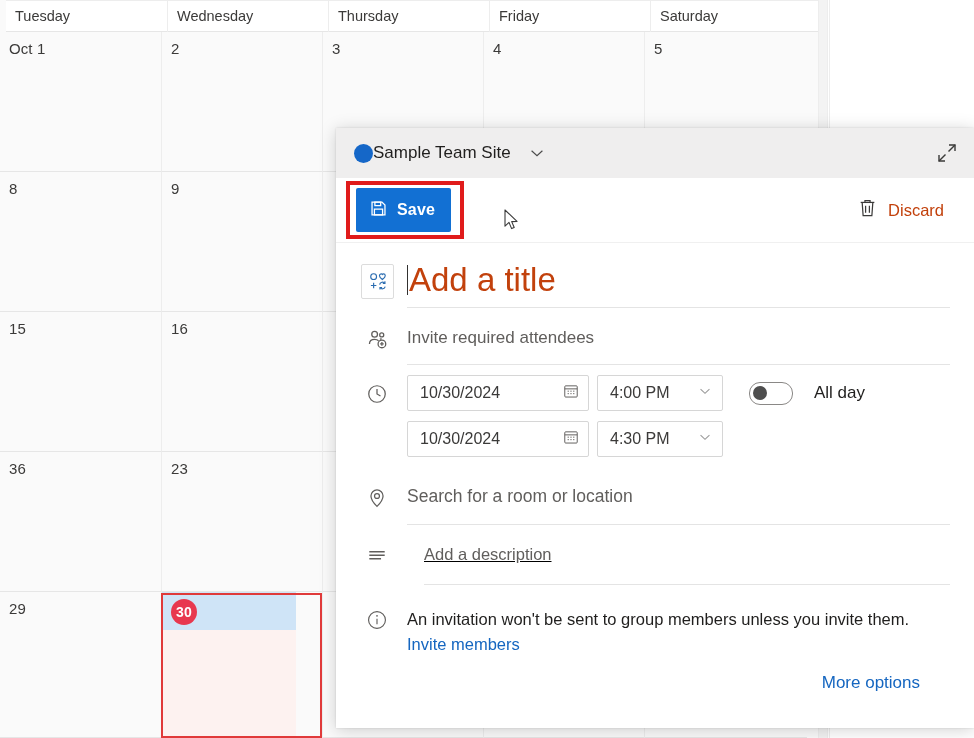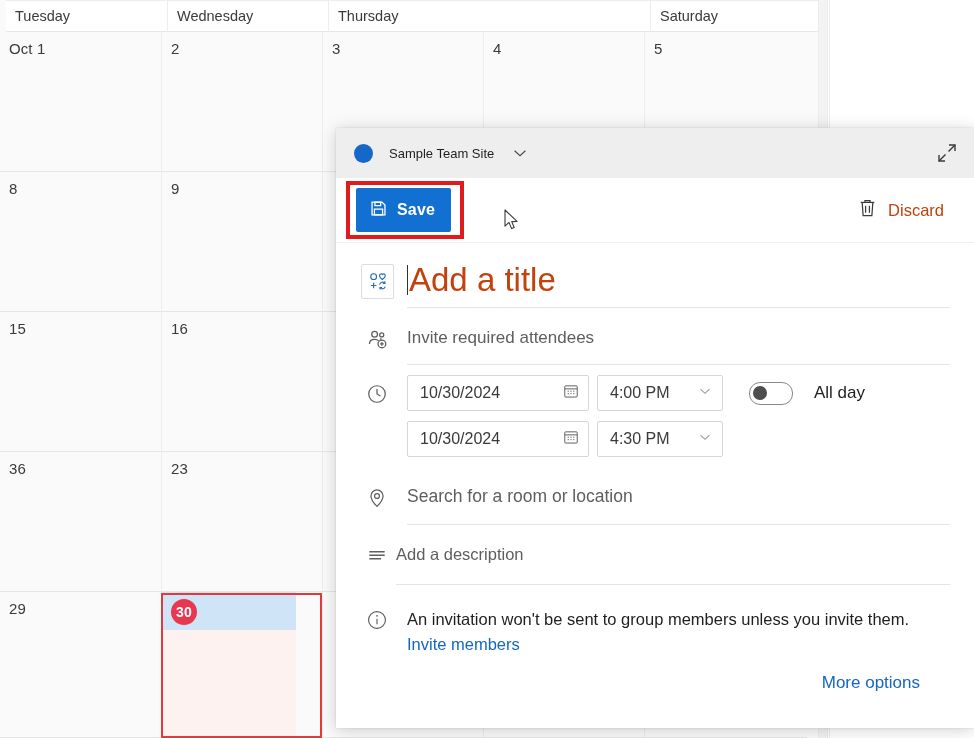--- a/index.html
+++ b/index.html
@@ -86,21 +86,21 @@
   }
   .panel-header {
     position: relative; height: 50px; background: #efeeee;
     display: flex; align-items: center; padding: 0 16px 0 18px;
   }
   .site-dot {
     width: 19px; height: 19px; border-radius: 50%;
     background: #1567c8; flex: 0 0 auto;
   }
   .site-name {
-    margin-left: 16px; font-size: 13px; color: #201f1e; white-space: nowrap;
+    font-size: 17px; color: #201f1e; white-space: nowrap;
   }
   .chev-down {
     margin-left: 17px; width: 18px; height: 18px; display: inline-block;
     flex: 0 0 auto;
   }
   .header-spacer { flex: 1 1 auto; }
   .expand-btn { width: 22px; height: 22px; flex: 0 0 auto; }
 
   .panel-toolbar {
     position: relative; height: 64px; background: #ffffff;
@@ -192,22 +192,23 @@
   .loc-row { height: 56px; align-items: center; margin-top: 2px; }
   .loc-field {
     flex: 1 1 auto; margin-left: 13px; height: 55px; display: flex; align-items: center;
     border-bottom: 1px solid #e4e4e4;
   }
   .loc-ph { font-size: 17.5px; color: #605e5c; }
 
   
   .desc-row { height: 60px; align-items: center; }
   .desc-field {
-    flex: 1 1 auto; margin-left: 2px; height: 59px; display: flex; align-items: center;
+    flex: 1 1 auto; margin-left: 30px; height: 59px; display: flex; align-items: center;
     border-bottom: 1px solid #e4e4e4;
+    text-decoration: underline;
   }
   .desc-ph { font-size: 16.5px; color: #605e5c; }
 
   
   .info-row { margin-top: 22px; display: flex; align-items: flex-start; }
   .info-text {
     flex: 1 1 auto; margin-left: 13px; font-size: 16.5px; color: #201f1e;
     line-height: 25px; padding-right: 10px; padding-left: 34px;
   }
   .link { color: #1566c0; cursor: pointer; }
@@ -222,20 +223,21 @@
 <body>
 
 <div id="root">
 
   <div id="calendar">
 
     <div class="cal-headrow">
       <div class="cal-headcell" style="left:0px;width:161px">Tuesday</div>
       <div class="cal-headcell" style="left:161px;width:161px">Wednesday</div>
       <div class="cal-headcell" style="left:322px;width:161px">Thursday</div>
+      <div class="cal-headcell" style="left:483px;width:161px">Friday</div>
       <div class="cal-headcell" style="left:644px;width:163px">Saturday</div>
     </div>
 
     <div class="cal-cell firstcol" style="left:0px;top:32px;width:161px;height:140px">
         <span class="cal-daynum">Oct 1</span>
       </div>
     <div class="cal-cell" style="left:161px;top:32px;width:161px;height:140px">
         <span class="cal-daynum">2</span>
       </div>
     <div class="cal-cell" style="left:322px;top:32px;width:161px;height:140px">

